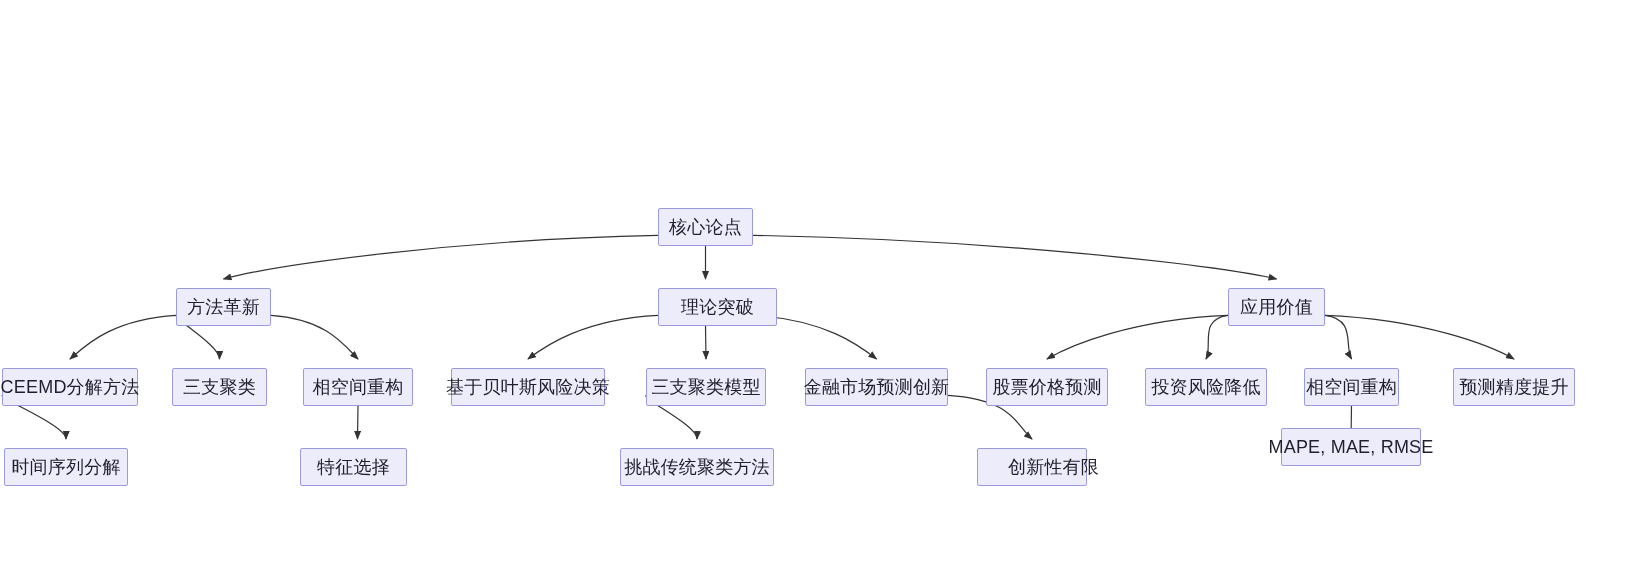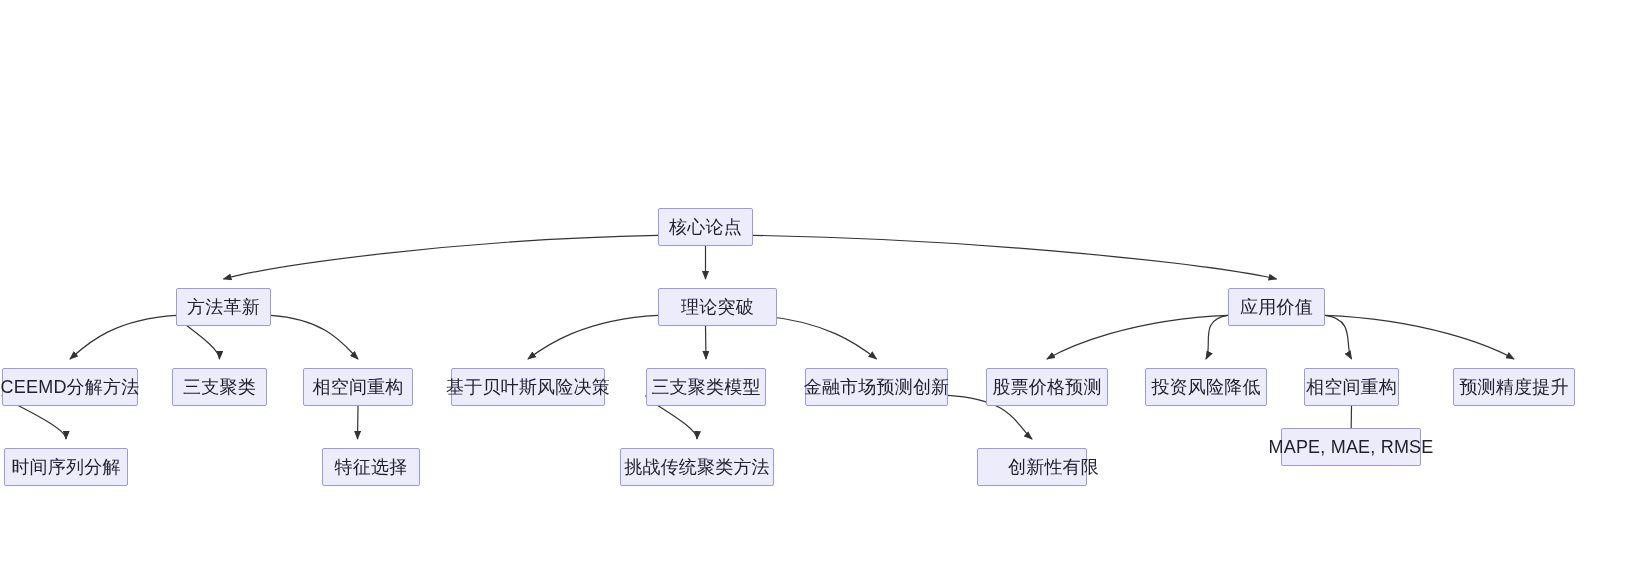--- a/index.html
+++ b/index.html
@@ -130,21 +130,21 @@
       </div>
       <div class="node" style="left: 1304px; top: 368px; width: 95px; height: 38px; background: rgb(236, 236, 251); border-color: rgb(154, 154, 224); color: rgb(31, 31, 46);">
         <span class="node-label">相空间重构</span>
       </div>
       <div class="node" style="left: 1453px; top: 368px; width: 122px; height: 38px; background: rgb(236, 236, 251); border-color: rgb(154, 154, 224); color: rgb(31, 31, 46);">
         <span class="node-label">预测精度提升</span>
       </div>
       <div class="node" style="left: 4px; top: 448px; width: 124px; height: 38px; background: rgb(236, 236, 251); border-color: rgb(154, 154, 224); color: rgb(31, 31, 46);">
         <span class="node-label">时间序列分解</span>
       </div>
-      <div class="node" style="left: 322px; top: 448px; width: 98px; height: 38px; background: rgb(236, 236, 251); border-color: rgb(154, 154, 224); color: rgb(31, 31, 46);">
+      <div class="node" style="left: 300px; top: 448px; width: 107px; height: 38px; background: rgb(236, 236, 251); border-color: rgb(154, 154, 224); color: rgb(31, 31, 46);">
         <span class="node-label">特征选择</span>
       </div>
       <div class="node" style="left: 620px; top: 448px; width: 154px; height: 38px; background: rgb(236, 236, 251); border-color: rgb(154, 154, 224); color: rgb(31, 31, 46);">
         <span class="node-label">挑战传统聚类方法</span>
       </div>
       <div class="node" style="left: 977px; top: 448px; width: 110px; height: 38px; background: rgb(236, 236, 251); border-color: rgb(154, 154, 224); color: rgb(31, 31, 46); padding-left: 43px;">
         <span class="node-label">创新性有限</span>
       </div>
       <div class="node" style="left: 1281px; top: 428px; width: 140px; height: 38px; background: rgb(236, 236, 251); border-color: rgb(154, 154, 224); color: rgb(31, 31, 46);">
         <span class="node-label">MAPE, MAE, RMSE</span>

